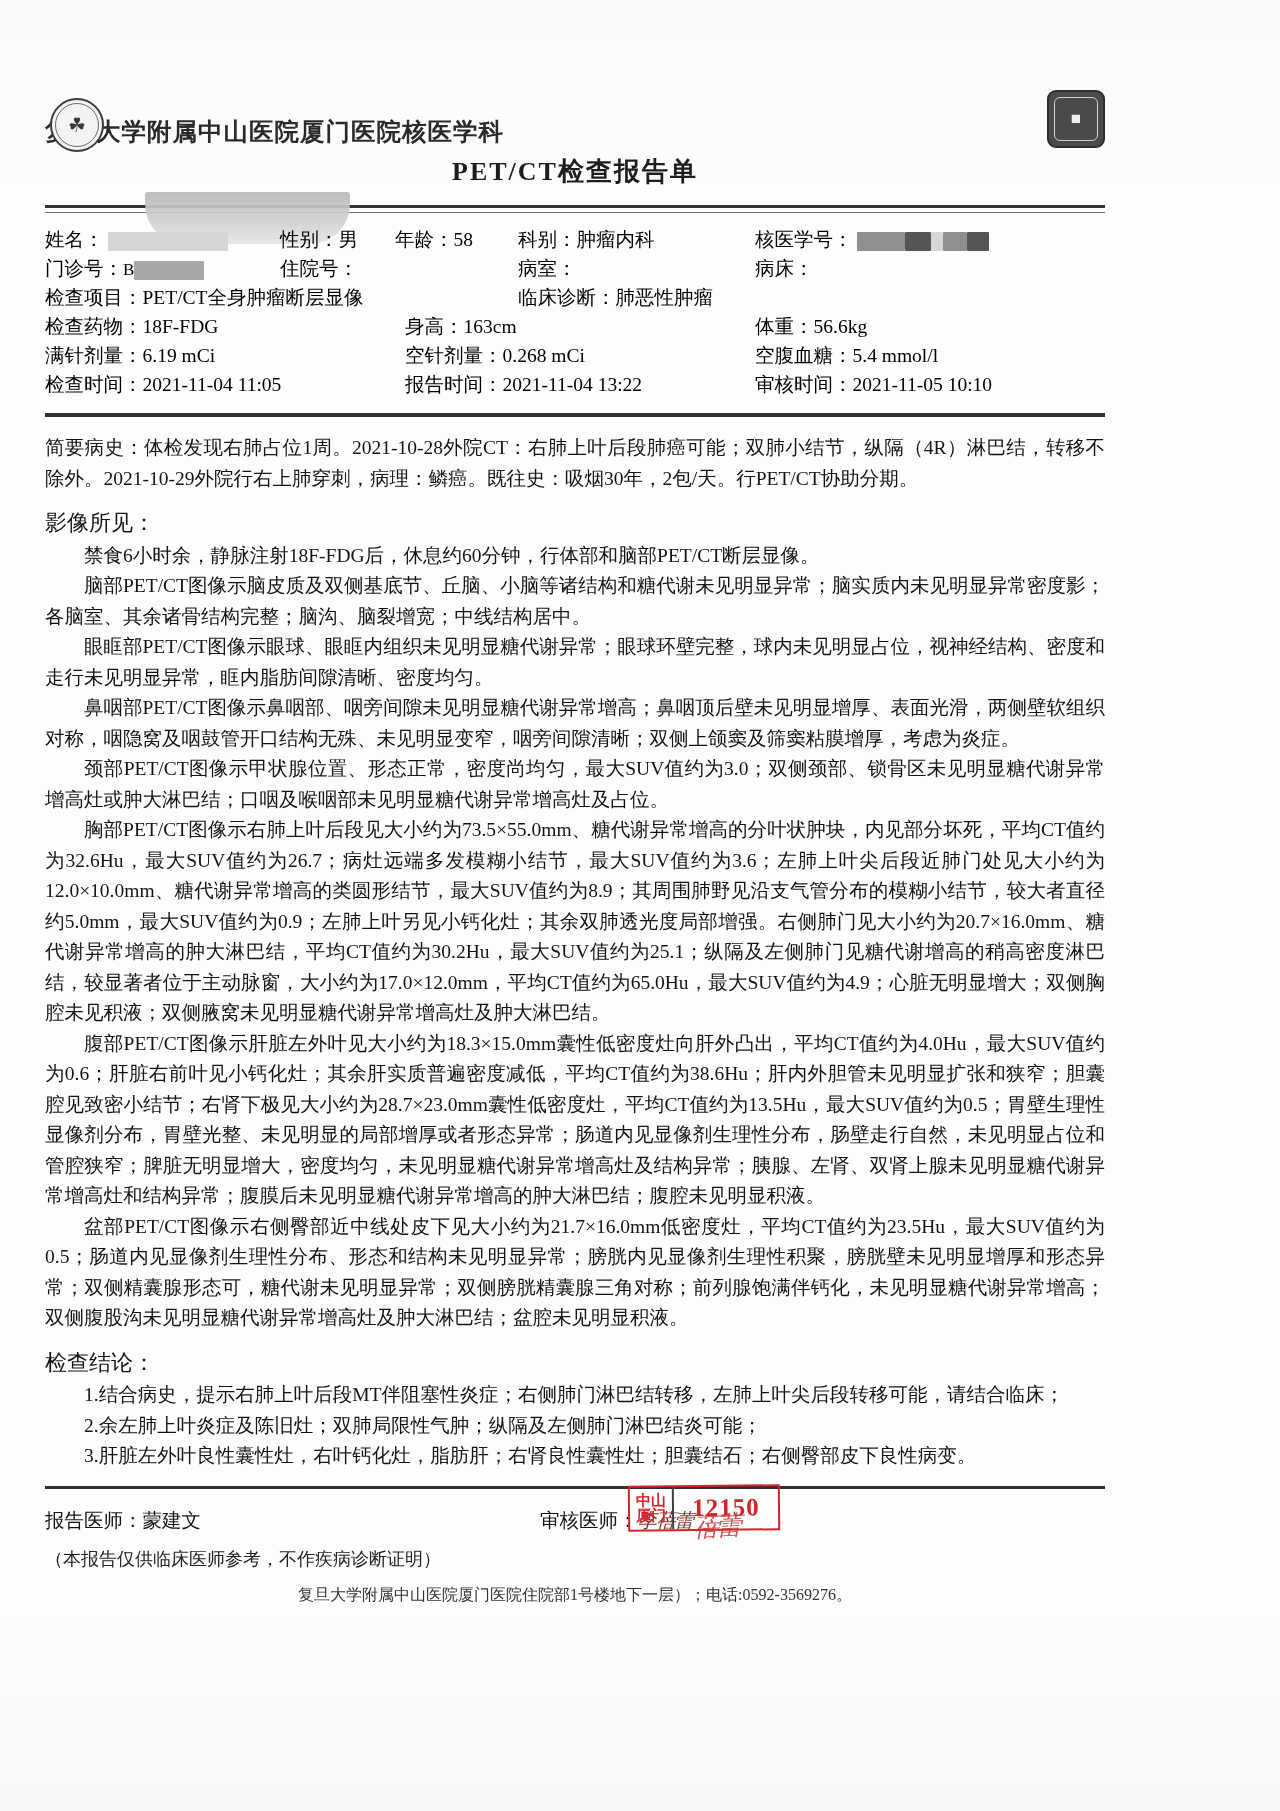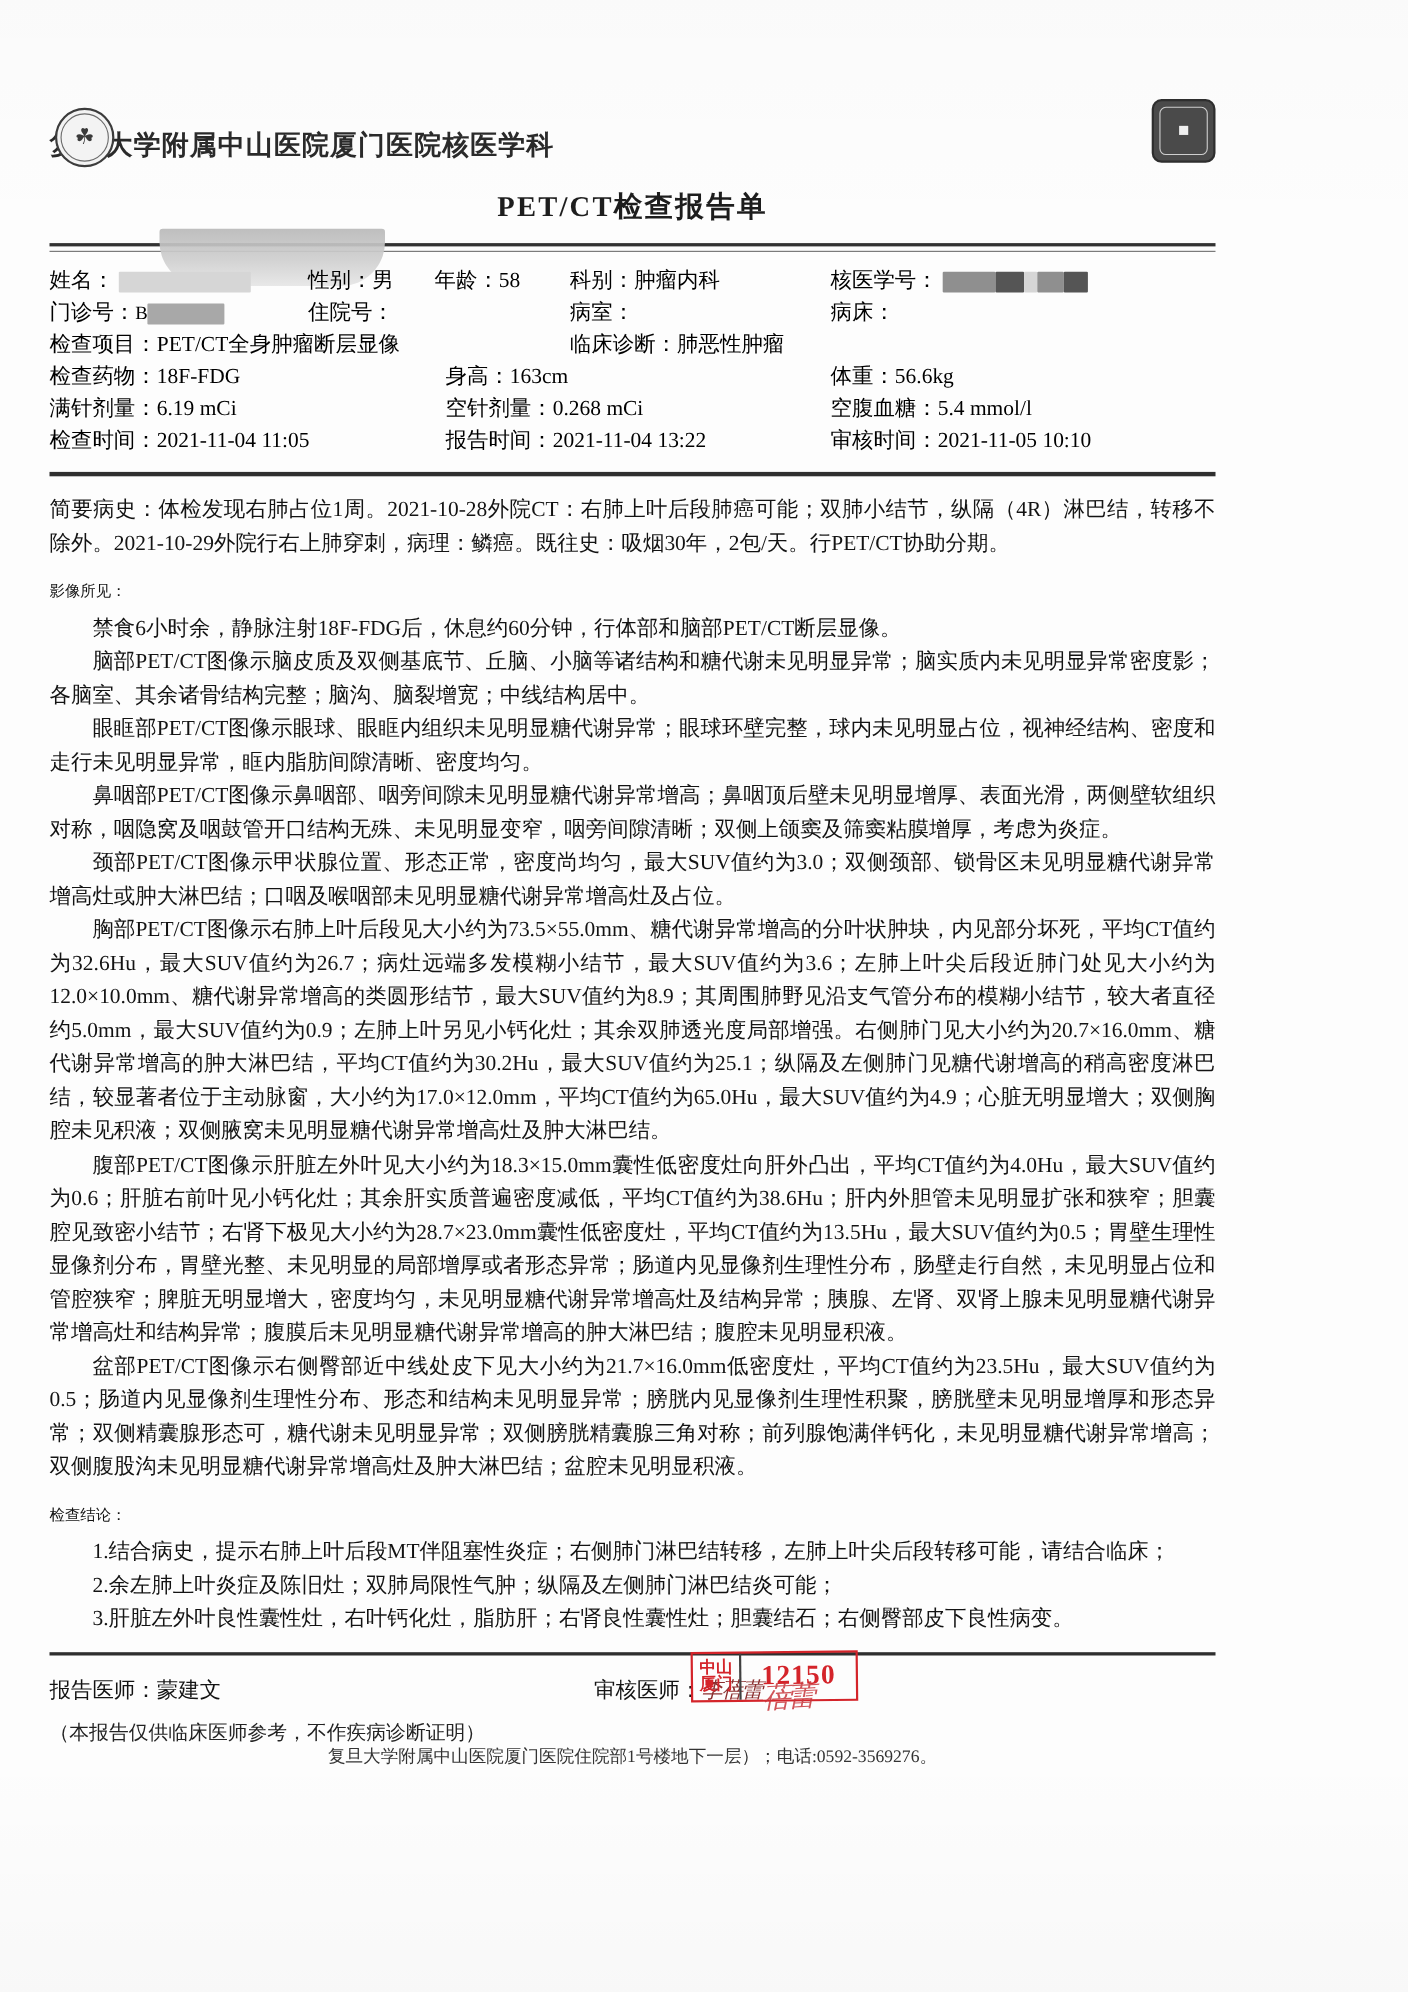--- a/index.html
+++ b/index.html
@@ -91,21 +91,21 @@
     font-weight: bold;
     color: #2a2a2a;
     padding-top: 55px;
   }
   .report-title {
     text-align: center;
     font-size: 26px;
     font-weight: bold;
     letter-spacing: 2px;
     color: #1d1d1d;
-    margin-top: 32px;
+    margin-top: 16px;
     margin-bottom: 16px;
   }
   .rule-heavy {
     border: 0;
     border-top: 3px solid #333;
     margin: 0 0 4px 0;
   }
   .rule-light {
     border: 0;
     border-top: 1px solid #6d6d6d;
@@ -165,21 +165,21 @@
     line-height: 30.5px;
     color: #131313;
     text-align: justify;
   }
   .para {
     margin: 0 0 0 0;
   }
   .para.indent { text-indent: 2em; }
   .section-label {
     margin: 14px 0 2px 0;
-    font-size: 14px;
+    font-size: 22px;
     color: #131313;
   }
   .list-item {
     text-indent: 2em;
     margin: 0;
   }
 
   
   .footer-wrap {
     position: relative;
@@ -202,20 +202,21 @@
   }
   .disclaimer {
     font-size: 18px;
     color: #222;
     margin-top: 6px;
   }
   .addr {
     text-align: center;
     font-size: 16px;
     color: #333;
+    margin-top: 14px;
   }
 
   
   .stamp {
     position: absolute;
     left: 583px;
     top: -22px;
     width: 152px;
     height: 46px;
     border: 2px solid #d4242a;

